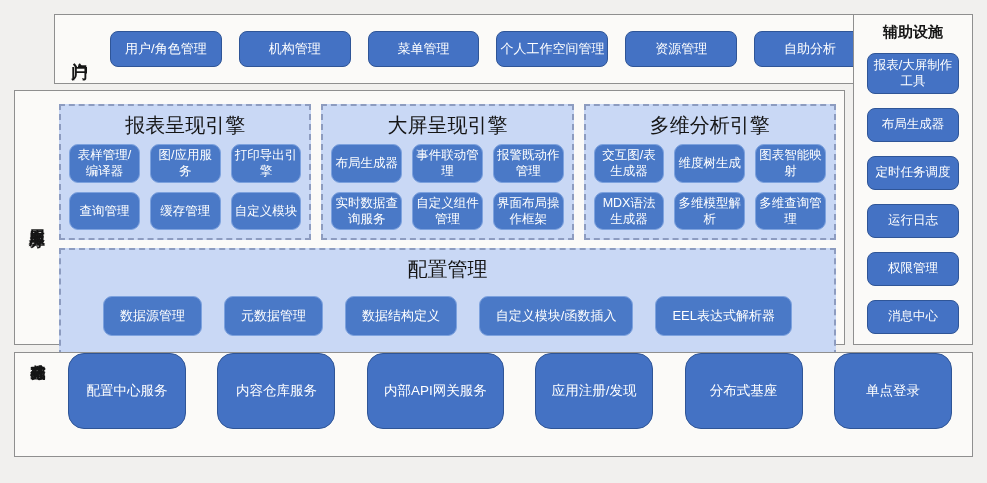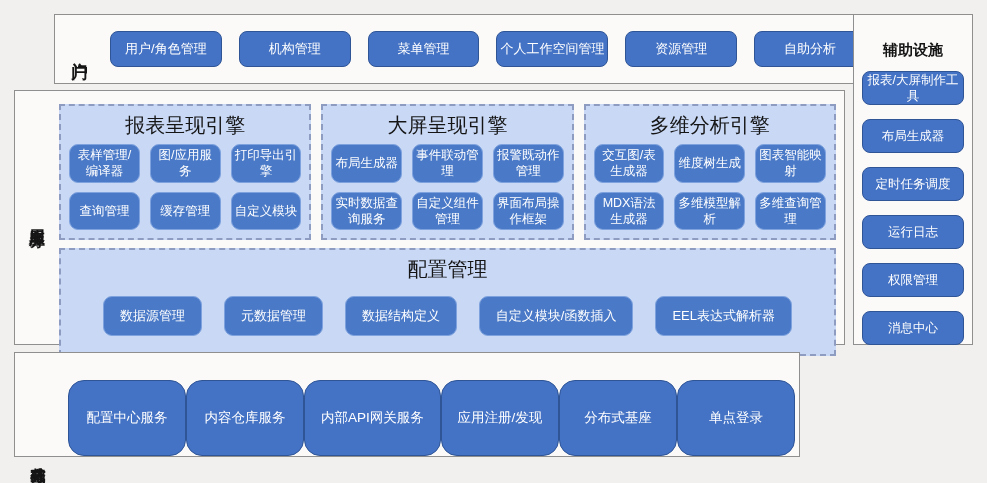--- a/index.html
+++ b/index.html
@@ -23,23 +23,23 @@
     background:#4472c4;border:1.5px solid #2f5597;border-radius:8px;
     color:#ffffff;display:flex;align-items:center;justify-content:center;
     text-align:center;box-sizing:border-box;line-height:1.3;
   }
   
   #portal{left:14px;top:14px;width:831px;height:70px;align-items:center;margin-left:40px;}
   #portal .v-label{font-size:17px;margin:0 4px 0 16px;}
   #portal .btn-row{flex:1;display:flex;gap:17px;padding:0 18px;align-items:center;}
   #portal .btn{flex:1;height:36px;font-size:13px;}
   
-  #aux{left:853px;top:14px;width:120px;height:331px;flex-direction:column;align-items:center;padding:26px 0 10px;}
+  #aux{left:853px;top:14px;width:120px;height:331px;flex-direction:column;align-items:center;padding:8px 0 10px;}
   #aux .aux-title{font-weight:bold;font-size:15px;color:#151515;margin-bottom:11px;}
-  #aux .btn{width:102px;min-height:34px;font-size:12.5px;padding:3px 3px;margin-bottom:14px;}
+  #aux .btn{width:92px;min-height:34px;font-size:12.5px;padding:3px 3px;margin-bottom:14px;}
   #aux .btn:last-child{margin-bottom:0;}
   
   #app{left:14px;top:90px;width:831px;height:255px;align-items:stretch;}
   #app .v-label{font-size:16px;width:44px;letter-spacing:1px;}
   #app .app-content{flex:1;display:flex;flex-direction:column;padding:13px 8px 8px 0;}
   .engine-row{display:flex;gap:10px;height:145px;}
   .group-box{
     background:#c9d8f5;border:2px dashed #8d9cc0;box-sizing:border-box;
     display:flex;flex-direction:column;
   }
@@ -47,21 +47,21 @@
   .group-title{text-align:center;font-size:20px;color:#151515;padding:3px 0 5px;}
   .engine-grid{flex:1;display:grid;grid-template-columns:repeat(3,1fr);grid-template-rows:1fr 1fr;gap:9px 10px;}
   .engine-grid .btn,.config-row .btn{
     background:#4a79c7;border:1px solid #7da2de;border-radius:9px;
     font-size:12.5px;padding:2px 3px;
   }
   .config{margin-top:8px;flex:1;padding:3px 10px 10px;}
   .config-row{flex:1;display:flex;align-items:center;justify-content:space-between;padding:8px 32px;}
   .config-row .btn{height:40px;padding:0 16px;font-size:13px;border-radius:9px;}
   
-  #foundation{left:14px;top:352px;width:786px;height:105px;align-items:flex-end;}
+  #foundation{left:14px;top:352px;width:959px;height:105px;align-items:flex-start;}
   #foundation .v-label{font-size:15px;margin:0 2px 0 16px;}
   #foundation .btn-row{flex:1;display:flex;justify-content:space-between;align-items:center;padding:0 20px;}
   #foundation .btn{height:76px;flex:0 0 118px;border-radius:16px;font-size:13.5px;padding:0 6px;}
   #foundation .btn.wide{flex:0 0 137px;}
 </style>
 </head>
 <body>
 
 <div class="panel" id="portal">
   <div class="v-label">门户</div>

